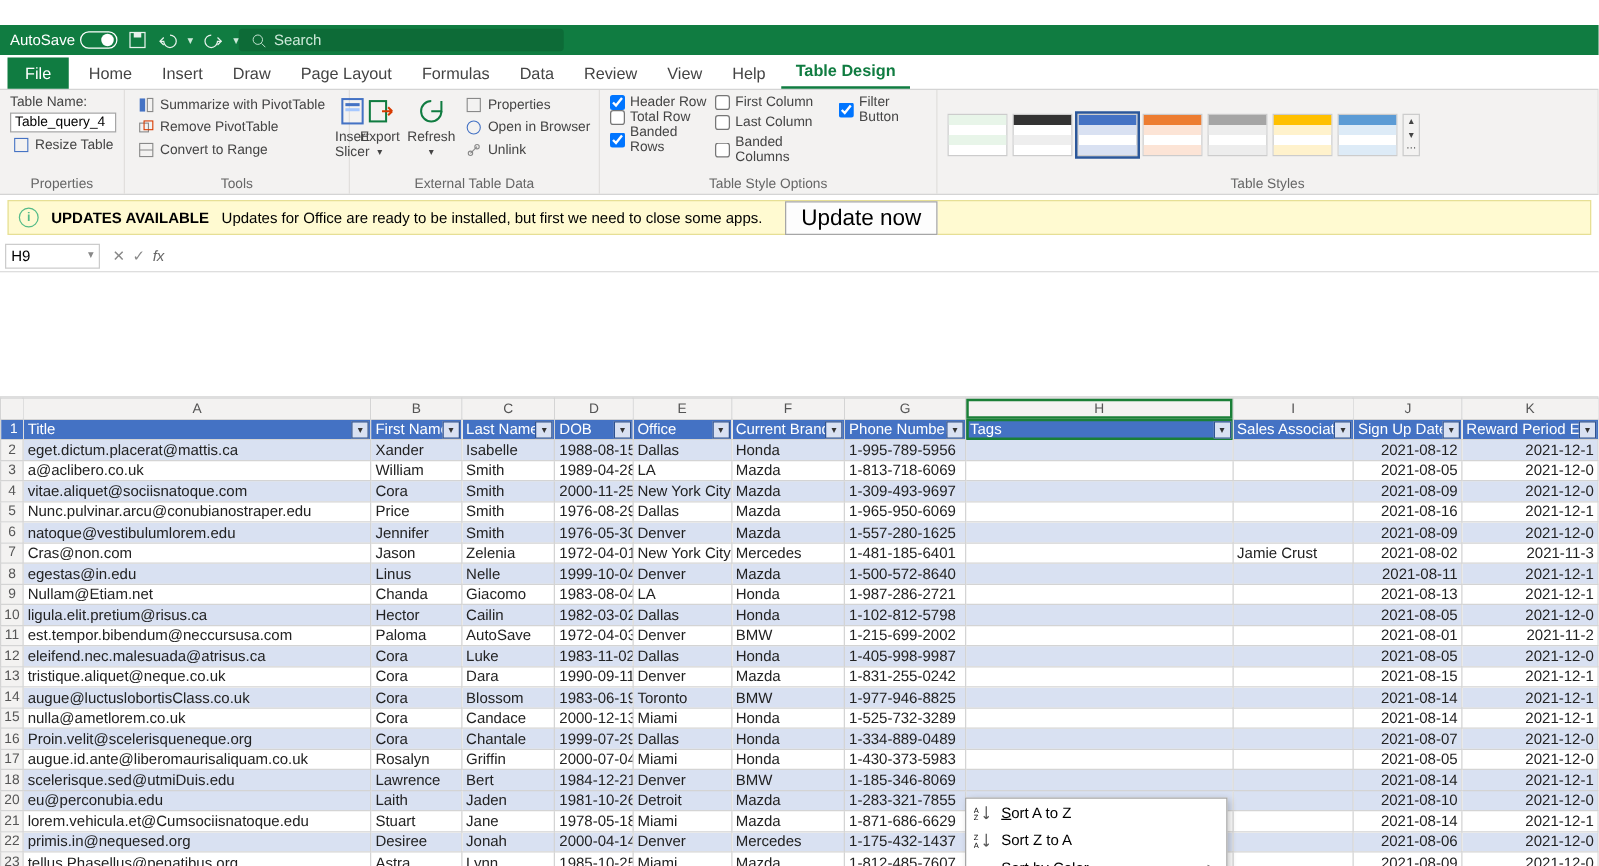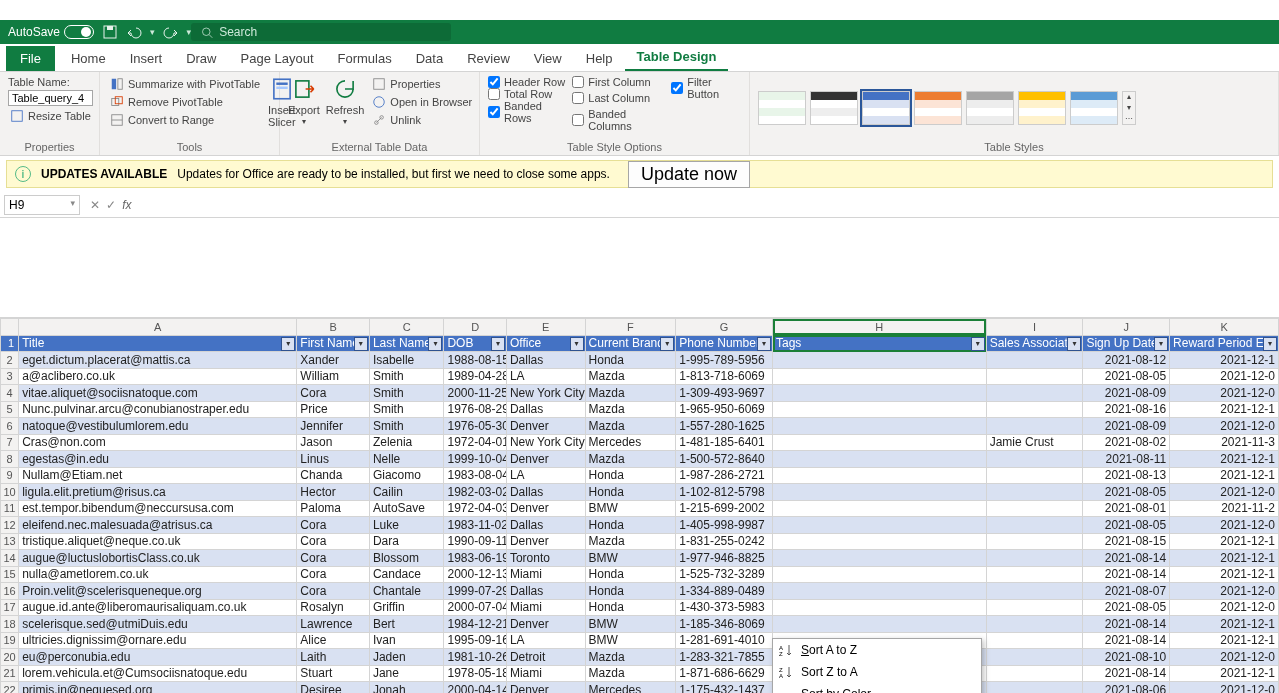--- a/index.html
+++ b/index.html
@@ -615,34 +615,20 @@
           <td class="data">Bert</td>
           <td class="data">1984-12-21</td>
           <td class="data">Denver</td>
           <td class="data">BMW</td>
           <td class="data">1-185-346-8069</td>
           <td class="data"></td>
           <td class="data"></td>
           <td class="data num">2021-08-14</td>
           <td class="data num">2021-12-1</td>
         </tr>
-        <tr class="odd">
-          <td class="rowhdr">19</td>
-          <td class="data">ultricies.dignissim@ornare.edu</td>
-          <td class="data">Alice</td>
-          <td class="data">Ivan</td>
-          <td class="data">1995-09-16</td>
-          <td class="data">LA</td>
-          <td class="data">BMW</td>
-          <td class="data">1-281-691-4010</td>
-          <td class="data"></td>
-          <td class="data"></td>
-          <td class="data num">2021-08-14</td>
-          <td class="data num">2021-12-1</td>
-        </tr>
         <tr class="even">
           <td class="rowhdr">20</td>
           <td class="data">eu@perconubia.edu</td>
           <td class="data">Laith</td>
           <td class="data">Jaden</td>
           <td class="data">1981-10-26</td>
           <td class="data">Detroit</td>
           <td class="data">Mazda</td>
           <td class="data">1-283-321-7855</td>
           <td class="data"></td>

